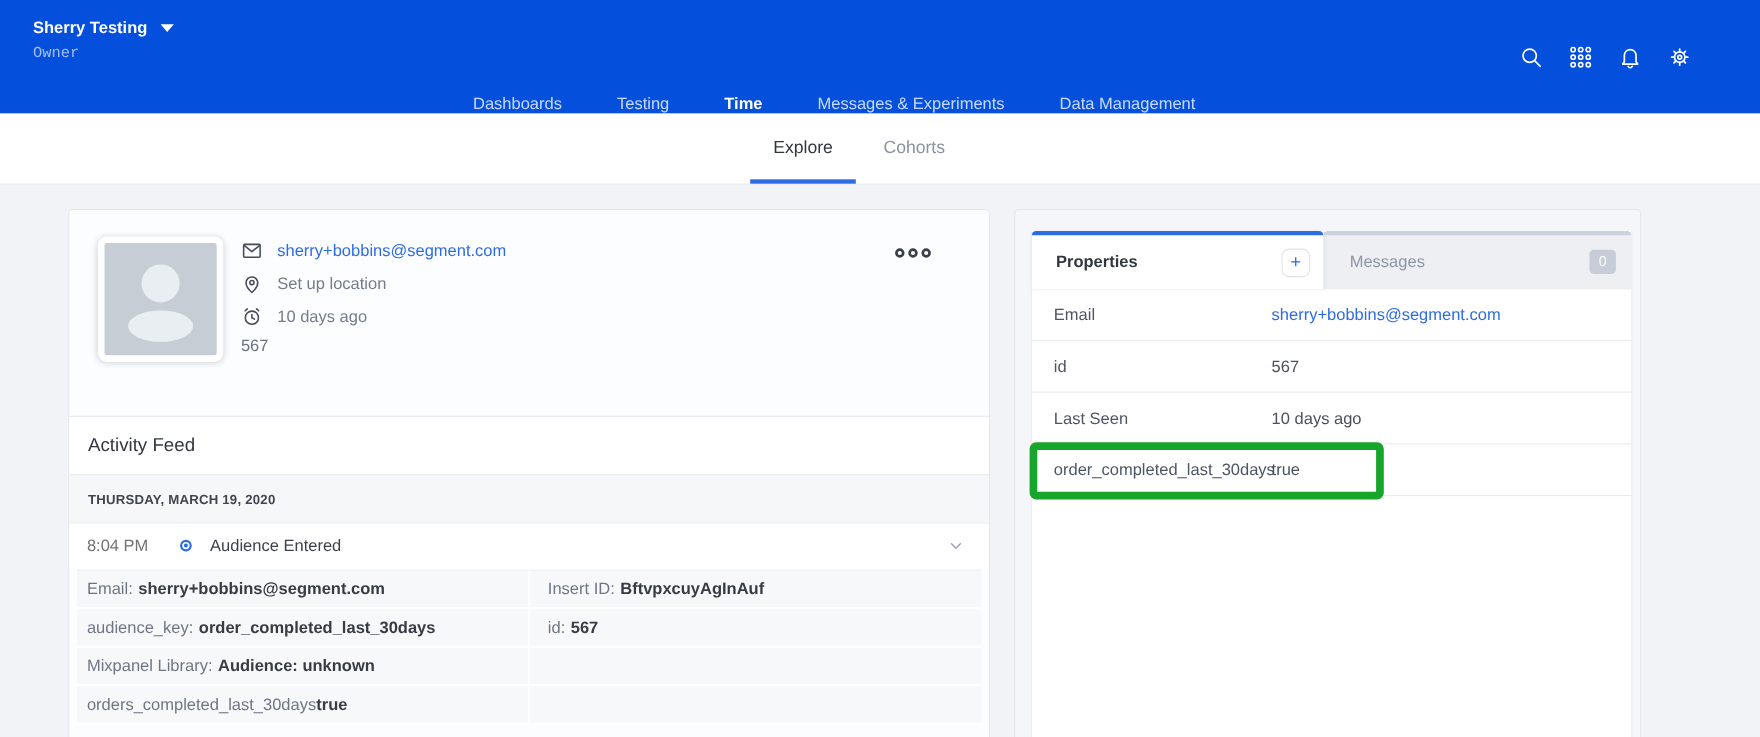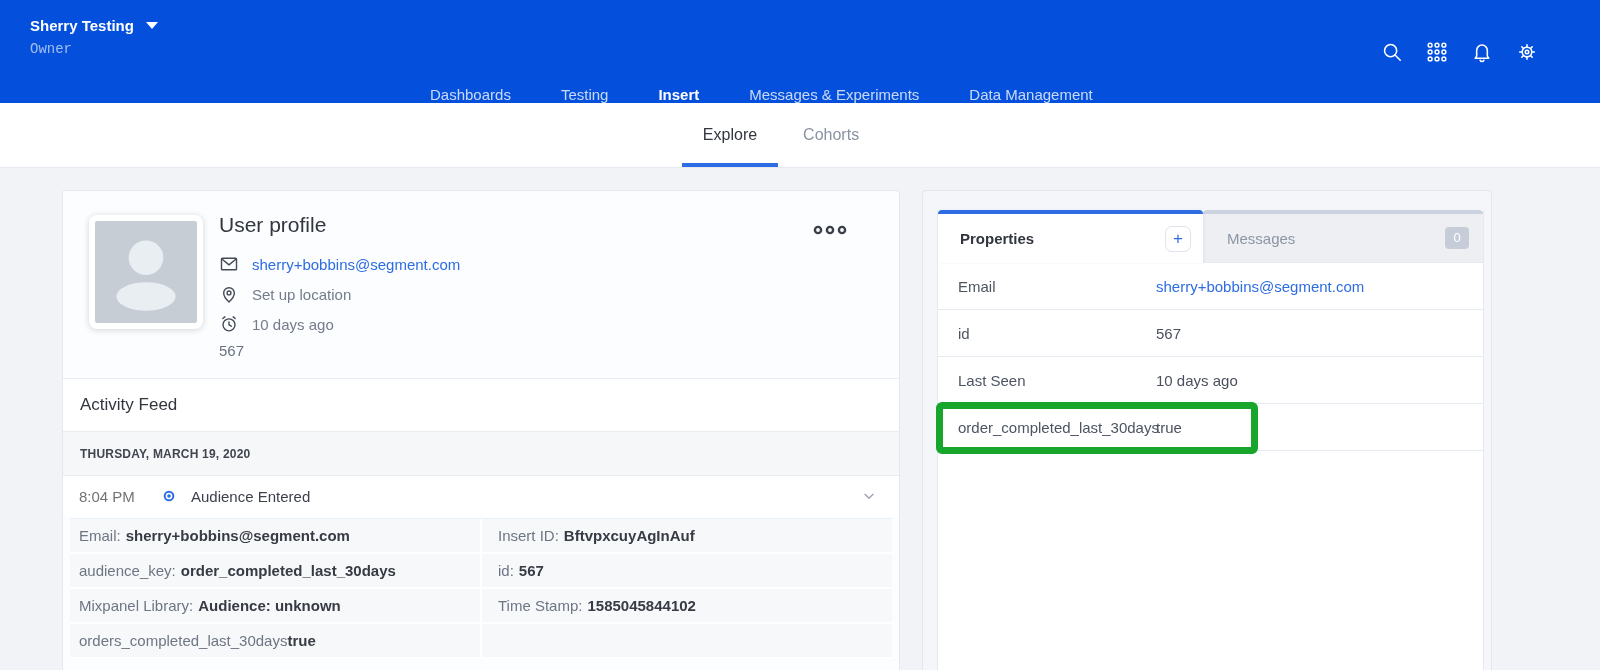--- a/index.html
+++ b/index.html
@@ -84,21 +84,21 @@
     <div class="workspace-name">
       <span>Sherry Testing</span>
       <span class="caret-down"></span>
     </div>
     <div class="workspace-role">Owner</div>
   </div>
 
   <div class="nav-items">
     <span class="nav-item">Dashboards</span>
     <span class="nav-item">Testing</span>
-    <span class="nav-item active">Insert</span>
+    <span class="nav-item active">Time</span>
     <span class="nav-item">Messages &amp; Experiments</span>
     <span class="nav-item">Data Management</span>
   </div>
 
   <div class="nav-icons">
     <svg class="nav-icon" viewBox="0 0 24 24" fill="none" stroke="#fff" stroke-width="1.7" stroke-linecap="round">
       <circle cx="10.5" cy="10.5" r="6.6"></circle>
         <line x1="15.6" y1="15.6" x2="21" y2="21"></line>
     </svg>
     <svg class="nav-icon" viewBox="0 0 24 24" fill="none" stroke="#fff" stroke-width="1.6">
@@ -140,21 +140,20 @@
 
   <div class="card-left">
     <div class="profile-section">
       <div class="avatar">
         <svg viewBox="0 0 100 100" width="100%" height="100%">
           <circle cx="50" cy="36" r="17" fill="#e9eef3"></circle>
           <ellipse cx="50" cy="74" rx="29" ry="14" fill="#e9eef3"></ellipse>
         </svg>
       </div>
       <div class="profile-info">
-        <div class="profile-title">User profile</div>
         <div class="profile-row">
           <svg class="p-icon" viewBox="0 0 24 24" fill="none" stroke="#454b57" stroke-width="1.7" stroke-linejoin="round">
             <rect x="3" y="5" width="18" height="14" rx="1"></rect>
               <polyline points="3.5,6 12,13 20.5,6"></polyline>
           </svg>
           <span class="p-link">sherry+bobbins@segment.com</span>
         </div>
         <div class="profile-row">
           <svg class="p-icon" viewBox="0 0 24 24" fill="none" stroke="#454b57" stroke-width="1.7" stroke-linejoin="round">
             <path d="M12 21.5S5.6 16 5.6 10.9a6.4 6.4 0 0 1 12.8 0C18.4 16 12 21.5 12 21.5z"></path>
@@ -215,24 +214,20 @@
         <div class="d-cell c2">
             <span class="d-label">id:</span>
             <span class="d-value">567</span>
           </div>
       </div>
       <div class="d-row">
         <div class="d-cell c1">
             <span class="d-label">Mixpanel Library:</span>
             <span class="d-value">Audience: unknown</span>
           </div>
-        <div class="d-cell c2">
-            <span class="d-label">Time Stamp:</span>
-            <span class="d-value">1585045844102</span>
-          </div>
       </div>
       <div class="d-row">
         <div class="d-cell c1">
             <span class="d-label no-gap">orders_completed_last_30days</span>
             <span class="d-value">true</span>
           </div>
         <div class="d-cell c2">
             <span class="d-label no-gap"></span>
             <span class="d-value"></span>
           </div>

